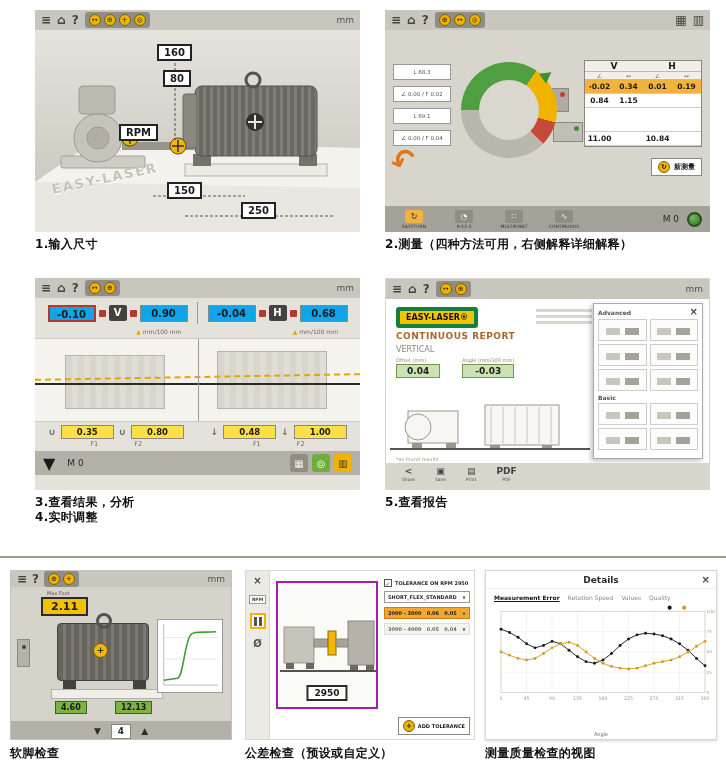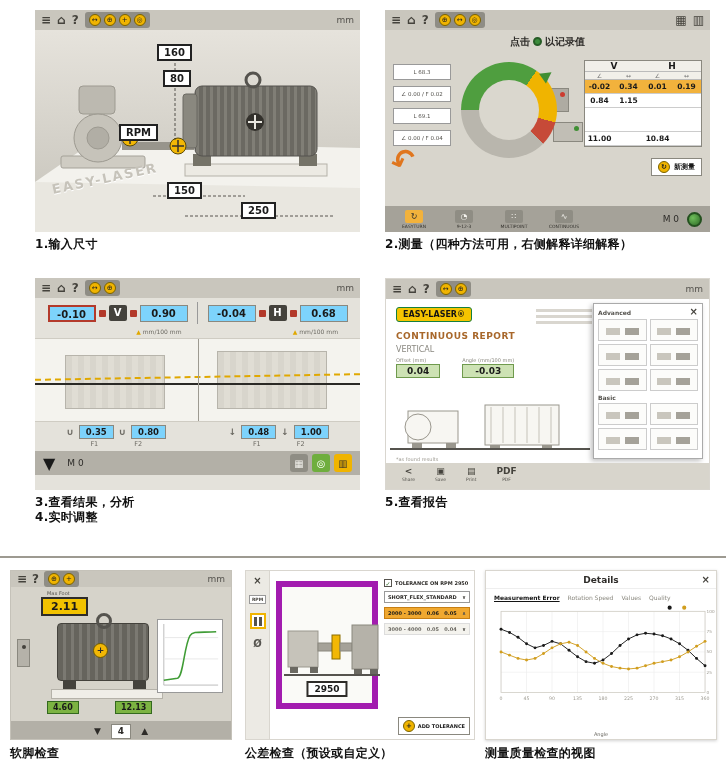--- a/index.html
+++ b/index.html
@@ -51,47 +51,47 @@
 .meth{display:flex;flex-direction:column;align-items:center;width:42px}
 .micon{width:18px;height:13px;background:#8f8d84;border-radius:2px;color:#f4f3ee;font-size:8px;line-height:13px;text-align:center}
 .act .micon{background:#f2b23c;color:#33312c}
 .mlab{font-size:4.5px;color:#33312c;margin-top:1px;white-space:nowrap}
 .mcount{margin-left:auto;font-size:9px;font-weight:normal;color:#2e2c29}
 .rec{width:15px;height:15px;border-radius:50%;background:radial-gradient(circle at 35% 35%,#6fbe5a,#2e6b27);border:2px solid #24511f}
 
 .p3t{height:16px;background:#c6c3ba;text-align:center;font-size:11px;font-weight:bold;color:#2e2c29;line-height:16px}
 .valrow{display:flex;align-items:center;gap:3px;padding:4px 6px}
 .vg{display:flex;align-items:center;gap:3px;flex:1;justify-content:center}
-.vb{width:48px;height:17px;background:#7dd3fc;border:1px solid #8a887f;font-size:10px;font-weight:bold;text-align:center;line-height:16px}
+.vb{width:48px;height:17px;background:#0ea5e9;border:1px solid #8a887f;font-size:10px;font-weight:bold;text-align:center;line-height:16px}
 .vb.err{border:2px solid #b33a2b}
 .bdg{width:18px;height:16px;background:#44423c;color:#fff;font-size:10px;font-weight:bold;text-align:center;line-height:16px;border-radius:2px}
 .rm{width:7px;height:7px;background:#b33a2b;border-radius:1px}
 .vsep{width:1px;height:22px;background:#999}
 .unitrow{display:flex;padding:0 6px 3px}
 .uhalf{flex:1;text-align:right;font-size:6px;color:#6b6962;padding-right:16px}
 .utri{color:#e0a800}
 .mcharea{position:relative;height:84px;background:#f4f3ee;border-top:1px solid #cfccc3;border-bottom:1px solid #cfccc3}
 .gho{position:absolute;background:repeating-linear-gradient(90deg,#d8d5cc 0 6px,#e0ddd4 6px 12px);border:1px solid #b7b4ab}
 .gline{position:absolute;left:0;right:0;top:44px;height:2px;background:#2a2925}
 .yline{position:absolute;left:0;right:0;top:37px;border-top:2px dashed #e0a800;transform:rotate(-1deg)}
 .mdiv{position:absolute;left:50%;top:0;bottom:0;width:1px;background:#9d9a91}
 .feetrow{display:flex;padding:3px 0}
 .fh{flex:1;display:flex;flex-direction:column;align-items:center}
 .fvals{display:flex;gap:5px;align-items:center}
 .fi{font-size:9px;color:#6b6962;font-weight:bold}
-.fb{width:35px;height:14px;background:#7dd3fc;border:1px solid #8a887f;font-size:8.5px;font-weight:bold;text-align:center;line-height:13px}
+.fb{width:53px;height:14px;background:#fde047;border:1px solid #8a887f;font-size:8.5px;font-weight:bold;text-align:center;line-height:13px}
 .flabs{display:flex;gap:36px;font-size:6.5px;color:#6b6962;margin-top:1px}
 .p3bb{height:24px;background:#b3b0a7;display:flex;align-items:center;gap:8px;padding:0 8px}
 .sq{width:18px;height:18px;border-radius:3px;display:flex;align-items:center;justify-content:center;font-size:10px;background:#8f8d84;color:#f4f3ee}
 .sq.grn{background:#6fae3e;color:#fff}
 .sq.yel{background:#f0b400;color:#33312c}
 .sqgroup{margin-left:auto;display:flex;gap:4px}
 
 .p4c{position:relative;height:190px;background:#fff}
-.logo{position:absolute;left:10px;top:8px;background:#f5c400;border-radius:3px;padding:2px 6px;font-size:8px;font-weight:bold;color:#141414;border:1px solid #15803d}
+.logo{position:absolute;left:10px;top:8px;background:#f5c400;border-radius:3px;padding:2px 6px;font-size:8px;font-weight:bold;color:#141414;border:4px solid #15803d}
 .meta{position:absolute;left:150px;top:10px;display:flex;flex-direction:column;gap:3px}
 .meta i{width:56px;height:3px;background:#d9d6cf;display:block}
 .rtitle{position:absolute;left:10px;top:32px;font-size:9px;font-weight:bold;color:#a8672a;letter-spacing:.5px}
 .rsect{position:absolute;left:10px;top:46px;font-size:8px;font-weight:normal;color:#8a8880}
 .gvals{position:absolute;left:10px;top:58px;display:flex;gap:22px}
 .gv{display:flex;flex-direction:column}
 .gvl{font-size:5px;color:#8a887f}
 .gvb{margin-top:1px;background:#cde2b4;border:1px solid #6f9a4d;font-size:9px;font-weight:bold;text-align:center;padding:1px 10px}
 .rmach{position:absolute;left:4px;top:92px}
 .fnote{position:absolute;left:10px;top:157px;font-size:5px;color:#9d9a91}
@@ -120,21 +120,21 @@
 .chart5{position:absolute;left:146px;top:32px;width:66px;height:74px;background:#fff;border:1px solid #999}
 .gbox{position:absolute;background:#7cb342;border:1px solid #33691e;font-size:8px;font-weight:bold;padding:1px 5px;color:#1a1a1a}
 .p5bb{height:20px;background:#b3b0a7;display:flex;align-items:center;justify-content:center;gap:10px;font-size:9px;color:#2e2c29;font-weight:bold}
 .cnt{background:#fff;border:1px solid #8a887f;font-size:9px;font-weight:bold;padding:0 6px;line-height:13px}
 
 .p6strip{position:absolute;left:0;top:0;bottom:0;width:24px;background:#eceae4;border-right:1px solid #d9d6cf;display:flex;flex-direction:column;align-items:center;gap:9px;padding-top:5px}
 .rpmtag{font-size:4.5px;border:1px solid #999;background:#fff;padding:1px 2px;font-weight:bold;color:#44423c}
 .tolic{width:16px;height:16px;border:2px solid #f0b400;background:#fff;display:flex;align-items:center;justify-content:center;gap:2px}
 .tolic i{width:3px;height:9px;background:#55534e;display:block}
 .phi{font-size:10px;color:#55534e;font-weight:bold}
-.p6card{position:absolute;left:30px;top:10px;width:102px;height:128px;background:#fafaf7;border:6px solid #a21caf}
+.p6card{position:absolute;left:30px;top:10px;width:102px;height:128px;background:#fafaf7;border:2px solid #a21caf}
 .rpmbox{position:absolute;left:50%;transform:translateX(-50%);bottom:6px;background:#fff;border:2px solid #2e2c29;font-size:9px;font-weight:bold;padding:1px 6px}
 .p6panel{position:absolute;left:138px;top:8px;width:86px;display:flex;flex-direction:column;gap:4px}
 .chkrow{display:flex;align-items:center;gap:3px}
 .chk{width:8px;height:8px;border:1px solid #55534e;background:#fff;font-size:6px;line-height:7px;text-align:center;color:#2e6b27}
 .chkl{font-size:5px;font-weight:bold;color:#2e2c29}
 .drow{border:1px solid #999;background:#fff;display:flex;justify-content:space-between;align-items:center;padding:2px 3px;font-size:5px;font-weight:bold;color:#2e2c29}
 .chev{font-size:5px;color:#55534e}
 .trow{display:flex;justify-content:space-between;align-items:center;padding:2px 3px;font-size:5px;font-weight:bold}
 .trow.actv{background:#f0a830;border:1px solid #c77f14}
 .trow.nxt{background:#f4f3ee;border:1px solid #ddd;color:#6b6962}
@@ -228,23 +228,20 @@
     <span class="mi">?</span>
     <span class="tbg">
       <span class="yc">⊕</span>
       <span class="yc">↔</span>
       <span class="yc">◎</span>
     </span>
     <span class="mi" style="margin-left:auto">▦</span>
     <span class="mi">▥</span>
   </div>
   <div class="p2c">
-    <div class="hint">
-      <span>点击</span><span class="dot"></span><span>以记录值</span>
-    </div>
     <div class="sb" style="top:34px">L 68.3</div>
     <div class="sb" style="top:56px">∠ 0.00 / F 0.02</div>
     <div class="sb" style="top:78px">L 69.1</div>
     <div class="sb" style="top:100px">∠ 0.00 / F 0.04</div>
     <div class="m1g"></div>
     <div class="m2g"></div>
     <div class="dial">
         <span class="arr"></span>
       </div>
     <div class="mtab">
@@ -496,21 +493,21 @@
     <span class="f5" style="left:122px;top:94px"></span>
     <span class="base5"></span>
     <span class="ym">+</span>
     <svg class="chart5" viewBox="0 0 66 74">
       <line x1="6" y1="4" x2="6" y2="67" stroke="#bbb"></line>
       <line x1="6" y1="67" x2="62" y2="67" stroke="#bbb"></line>
       <line x1="6" y1="40" x2="62" y2="40" stroke="#e8e8e8"></line>
       <line x1="6" y1="18" x2="62" y2="18" stroke="#e8e8e8"></line>
       <path d="M6,62 L20,60 C26,59 27,26 33,16 C36,11 44,13 60,12" fill="none" stroke="#3f9c35" stroke-width="1.6"></path>
     </svg>
-    <span class="gbox" style="left:36px;top:114px">4.60</span>
+    <span class="gbox" style="left:44px;top:114px">4.60</span>
     <span class="gbox" style="left:104px;top:114px">12.13</span>
   </div>
   <div class="p5bb">
     <span>▼</span>
     <span class="cnt">4</span>
     <span>▲</span>
   </div>
 </div>
 
 <div class="panel p6">

